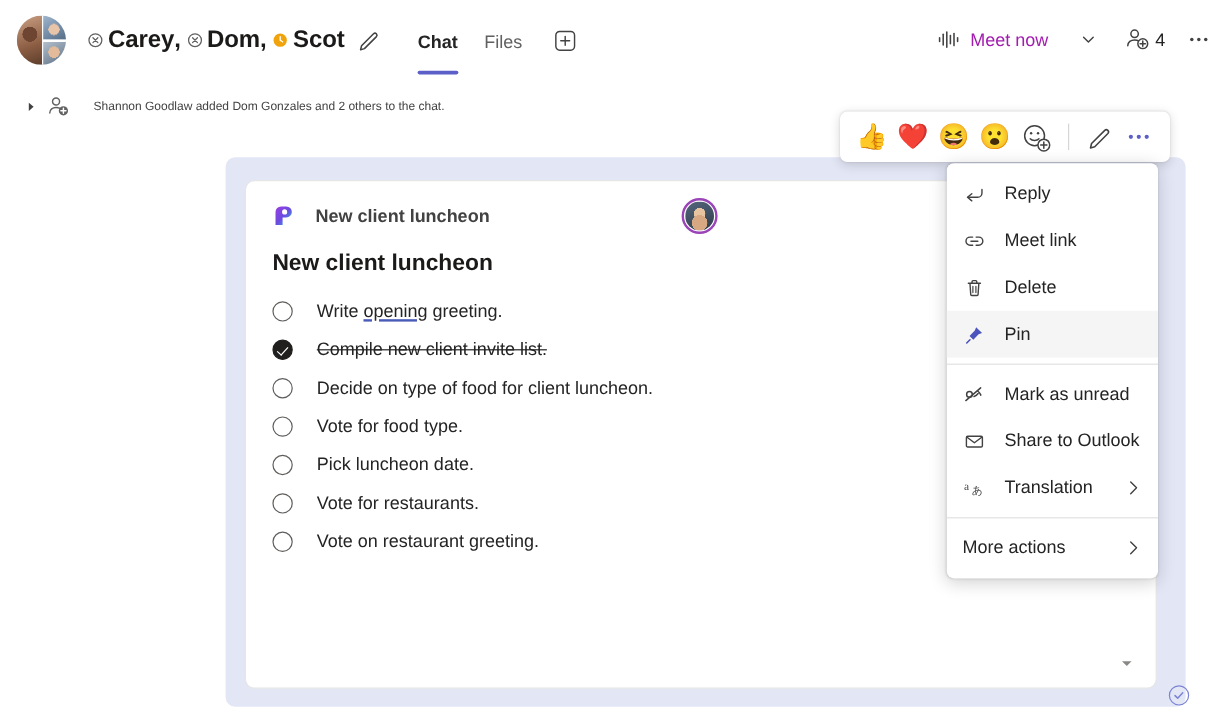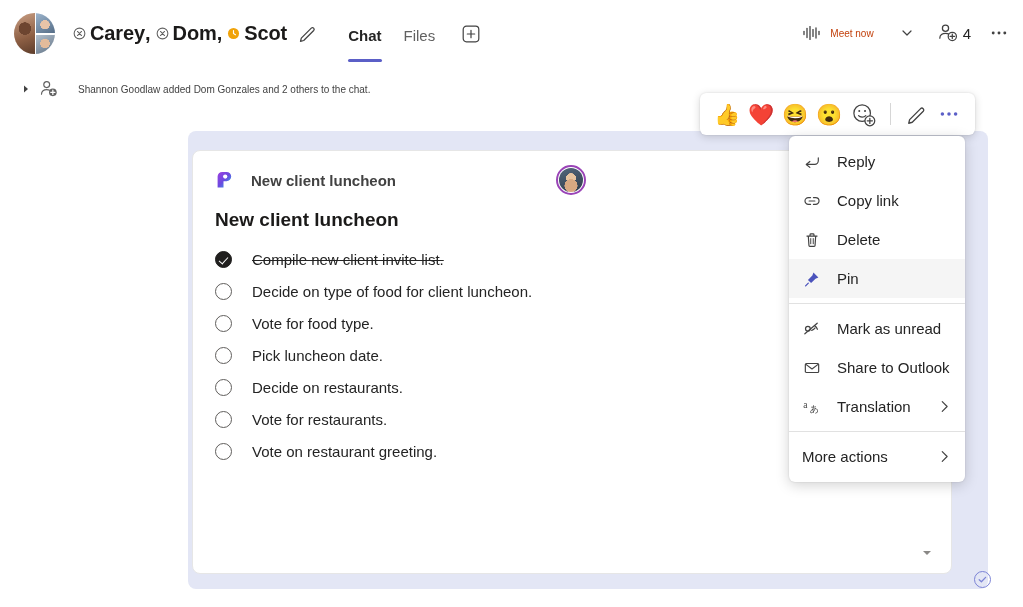--- a/index.html
+++ b/index.html
@@ -63,21 +63,21 @@
   }
   .tab-add {
     width:24px; height:24px; margin-left:10px; margin-top:2px;
     display:flex; align-items:center; justify-content:center; cursor:pointer;
   }
 
   .header-right {
     margin-left:auto; display:flex; align-items:center; padding-right:14px; gap:2px;
   }
   .meet-now { display:flex; align-items:center; cursor:pointer; padding:6px 6px; border-radius:4px; }
-  .meet-now-label { font-size:10px; color:#c2410c; margin-left:9px; }
+  .meet-now-label { font-size:15px; color:#a21caf; margin-left:9px; }
   .chev { margin-left:14px; cursor:pointer; padding:4px; display:flex; }
   .people-count { display:flex; align-items:center; margin-left:16px; cursor:pointer; }
   .people-count .cnt { font-size:15px; color:#242424; margin-left:3px; }
   .hdr-more { margin-left:16px; cursor:pointer; display:flex; align-items:center;
     font-size:19px; color:#424242; letter-spacing:1px; line-height:1; }
 
   
   .sysmsg {
     position:absolute; left:0; top:76px; width:100%; height:26px;
     display:flex; align-items:center; padding-left:20px;
@@ -85,21 +85,21 @@
   .sys-caret { width:12px; display:flex; align-items:center; justify-content:center; cursor:pointer; }
   .sys-icon { margin-left:6px; display:flex; align-items:center; }
   .sys-text { font-size:10px; color:#424242; margin-left:18px; }
 
   
   .bubble {
     position:absolute; left:188px; top:131px; width:800px; height:458px;
     background:#e3e6f5; border-radius:8px;
   }
   .card {
-    position:absolute; left:4px; top:19px; width:760px; height:424px;
+    position:absolute; left:16px; top:19px; width:760px; height:424px;
     background:#ffffff; border:1px solid #e6e6e6; border-radius:8px; overflow:hidden;
   }
   .card-head { display:flex; align-items:center; height:58px; padding:0 22px; }
   .app-icon { width:20px; height:20px; flex-shrink:0; }
   .card-app-name { font-size:15px; color:#424242; margin-left:16px; font-weight:600; }
   .card-avatar {
     width:30px; height:30px; border-radius:50%; margin-left:160px;
     border:2px solid #9a44b7; padding:1px; background:#fff; position:relative;
   }
   .card-avatar-in {
@@ -311,20 +311,24 @@
         </svg>
         <span class="card-app-name">New client luncheon</span>
         <div class="card-avatar">
           <div class="card-avatar-in"></div>
         </div>
       </div>
 
       <div class="card-body">
         <div class="card-title">New client luncheon</div>
 
+        <div class="task-row">
+          <div class="cbox"></div>
+          <div class="task-text"><span>Write </span><span class="spell">opening</span><span> greeting.</span></div>
+        </div>
 
         <div class="task-row">
           <div class="cbox checked"></div>
           <div class="task-text done">Compile new client invite list.</div>
         </div>
 
         <div class="task-row">
           <div class="cbox"></div>
           <div class="task-text">Decide on type of food for client luncheon.</div>
         </div>
@@ -332,24 +336,20 @@
         <div class="task-row">
           <div class="cbox"></div>
           <div class="task-text">Vote for food type.</div>
         </div>
 
         <div class="task-row">
           <div class="cbox"></div>
           <div class="task-text">Pick luncheon date.</div>
         </div>
 
-        <div class="task-row">
-          <div class="cbox"></div>
-          <div class="task-text">Decide on restaurants.</div>
-        </div>
 
         <div class="task-row">
           <div class="cbox"></div>
           <div class="task-text">Vote for restaurants.</div>
         </div>
 
         <div class="task-row">
           <div class="cbox"></div>
           <div class="task-text">Vote on restaurant greeting.</div>
         </div>
@@ -421,21 +421,21 @@
     </div>
 
     <div class="mi">
       <span class="mi-ico">
         <svg width="18" height="18" viewBox="0 0 20 20">
           <path d="M8.4 6.2 H6.0 a3.8 3.8 0 0 0 0 7.6 H8.4" fill="none" stroke="#424242" stroke-width="1.3" stroke-linecap="round"></path>
           <path d="M11.6 6.2 H14.0 a3.8 3.8 0 0 1 0 7.6 H11.6" fill="none" stroke="#424242" stroke-width="1.3" stroke-linecap="round"></path>
           <path d="M6.8 10 H13.2" fill="none" stroke="#424242" stroke-width="1.3" stroke-linecap="round"></path>
         </svg>
       </span>
-      <span class="mi-label">Copy link</span>
+      <span class="mi-label">Meet link</span>
     </div>
 
     <div class="mi">
       <span class="mi-ico">
         <svg width="18" height="18" viewBox="0 0 20 20">
           <path d="M4.4 5.6 H15.6" stroke="#424242" stroke-width="1.3" stroke-linecap="round"></path>
           <path d="M7.8 5.6 V4.2 a1 1 0 0 1 1-1 h2.4 a1 1 0 0 1 1 1 V5.6" fill="none" stroke="#424242" stroke-width="1.3"></path>
           <path d="M5.9 5.6 L6.6 16 a1 1 0 0 0 1 1 h4.8 a1 1 0 0 0 1-1 L14.1 5.6" fill="none" stroke="#424242" stroke-width="1.3" stroke-linejoin="round"></path>
           <path d="M8.6 8.4 V14.2 M11.4 8.4 V14.2" stroke="#424242" stroke-width="1.1" stroke-linecap="round"></path>
         </svg>

